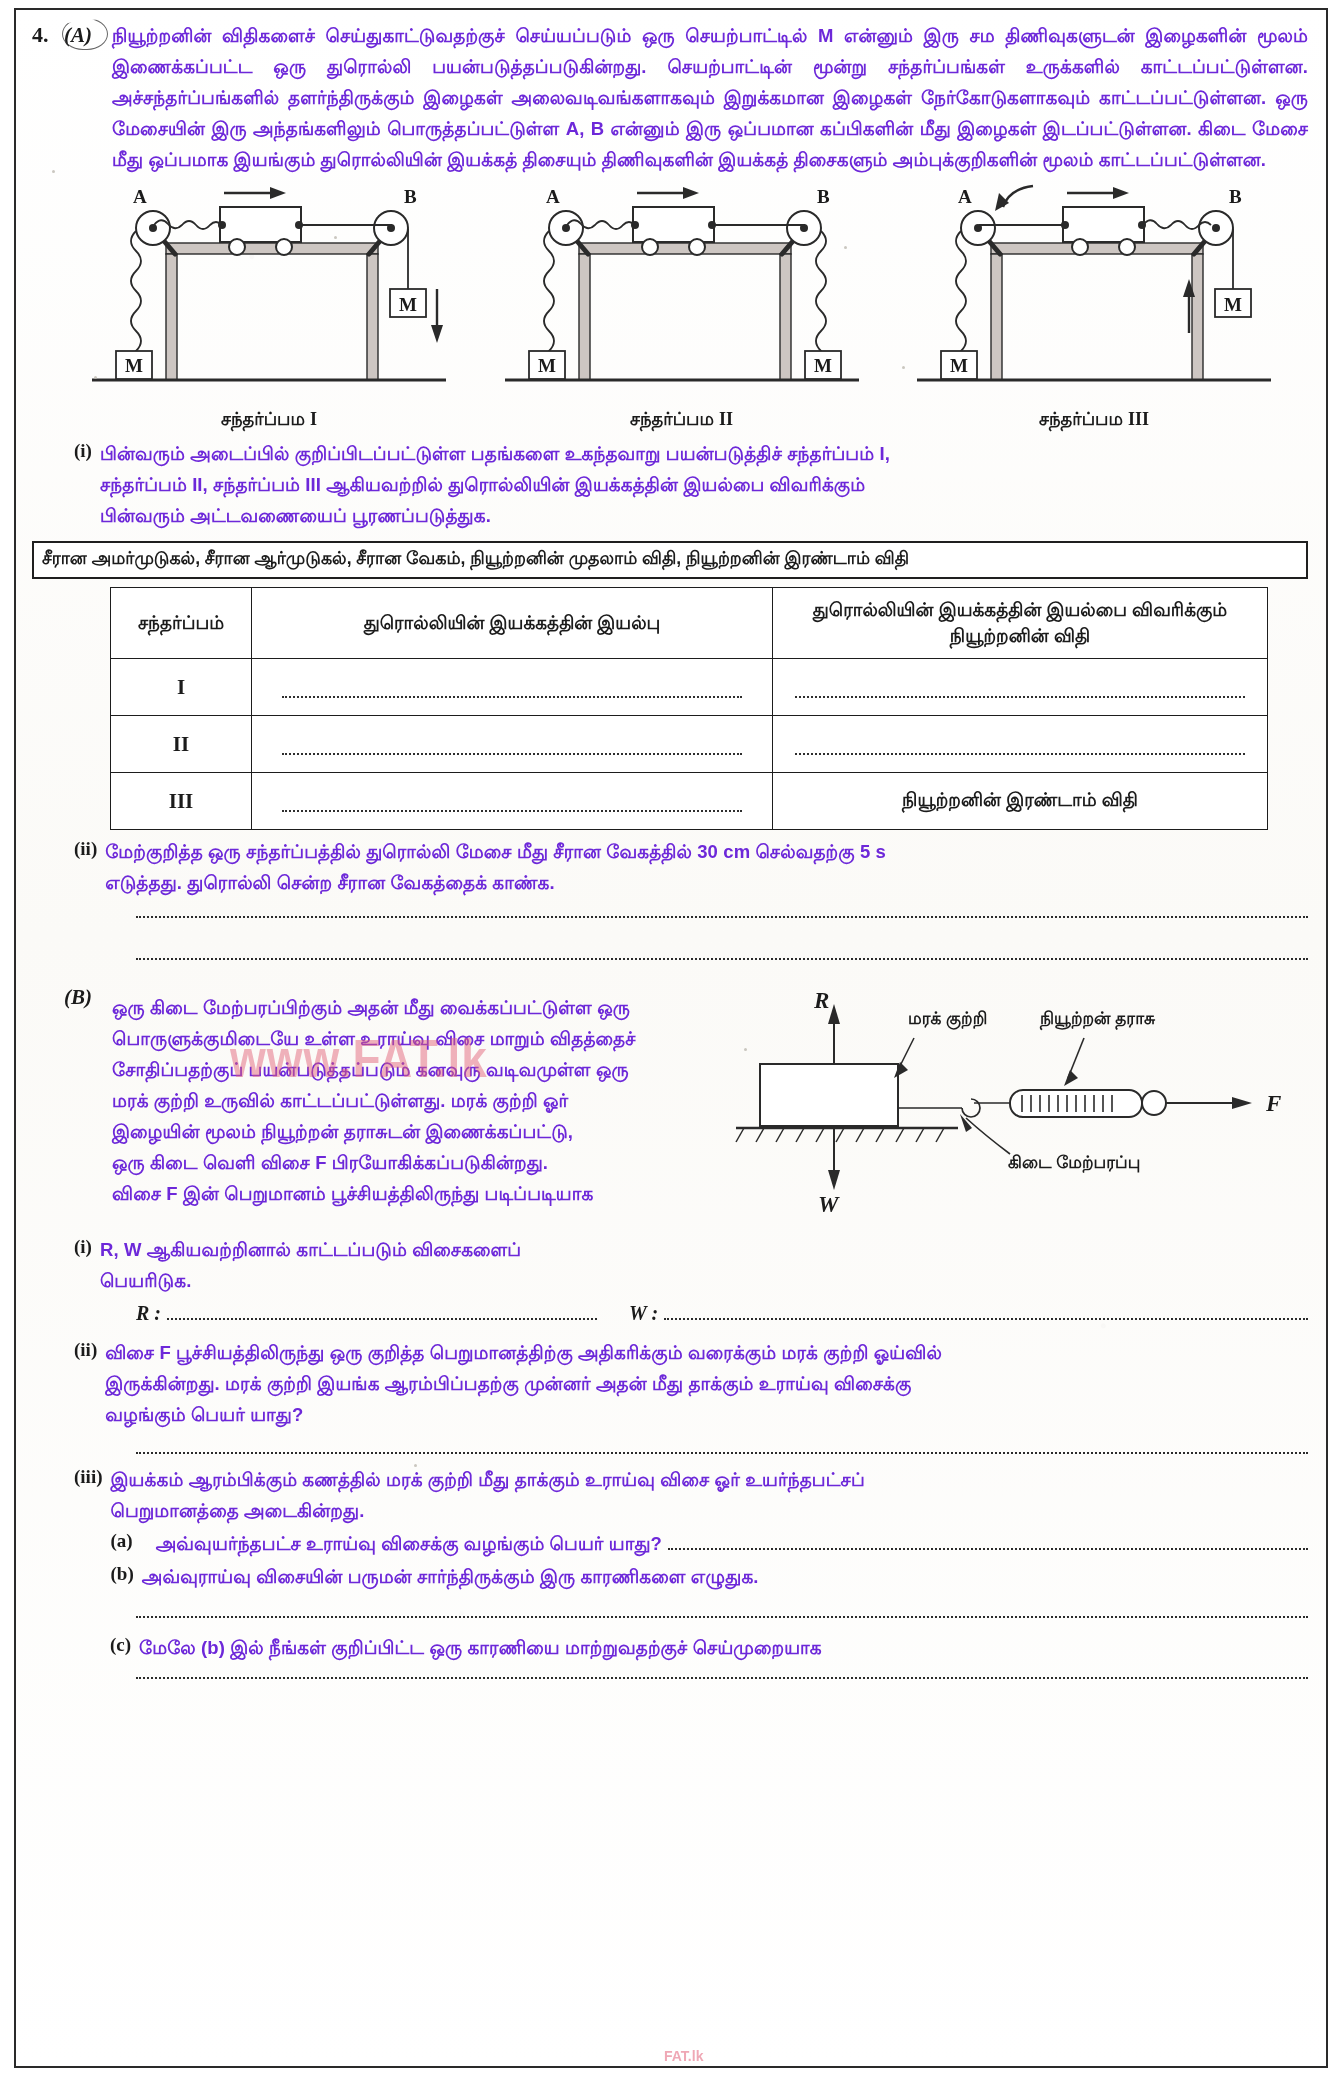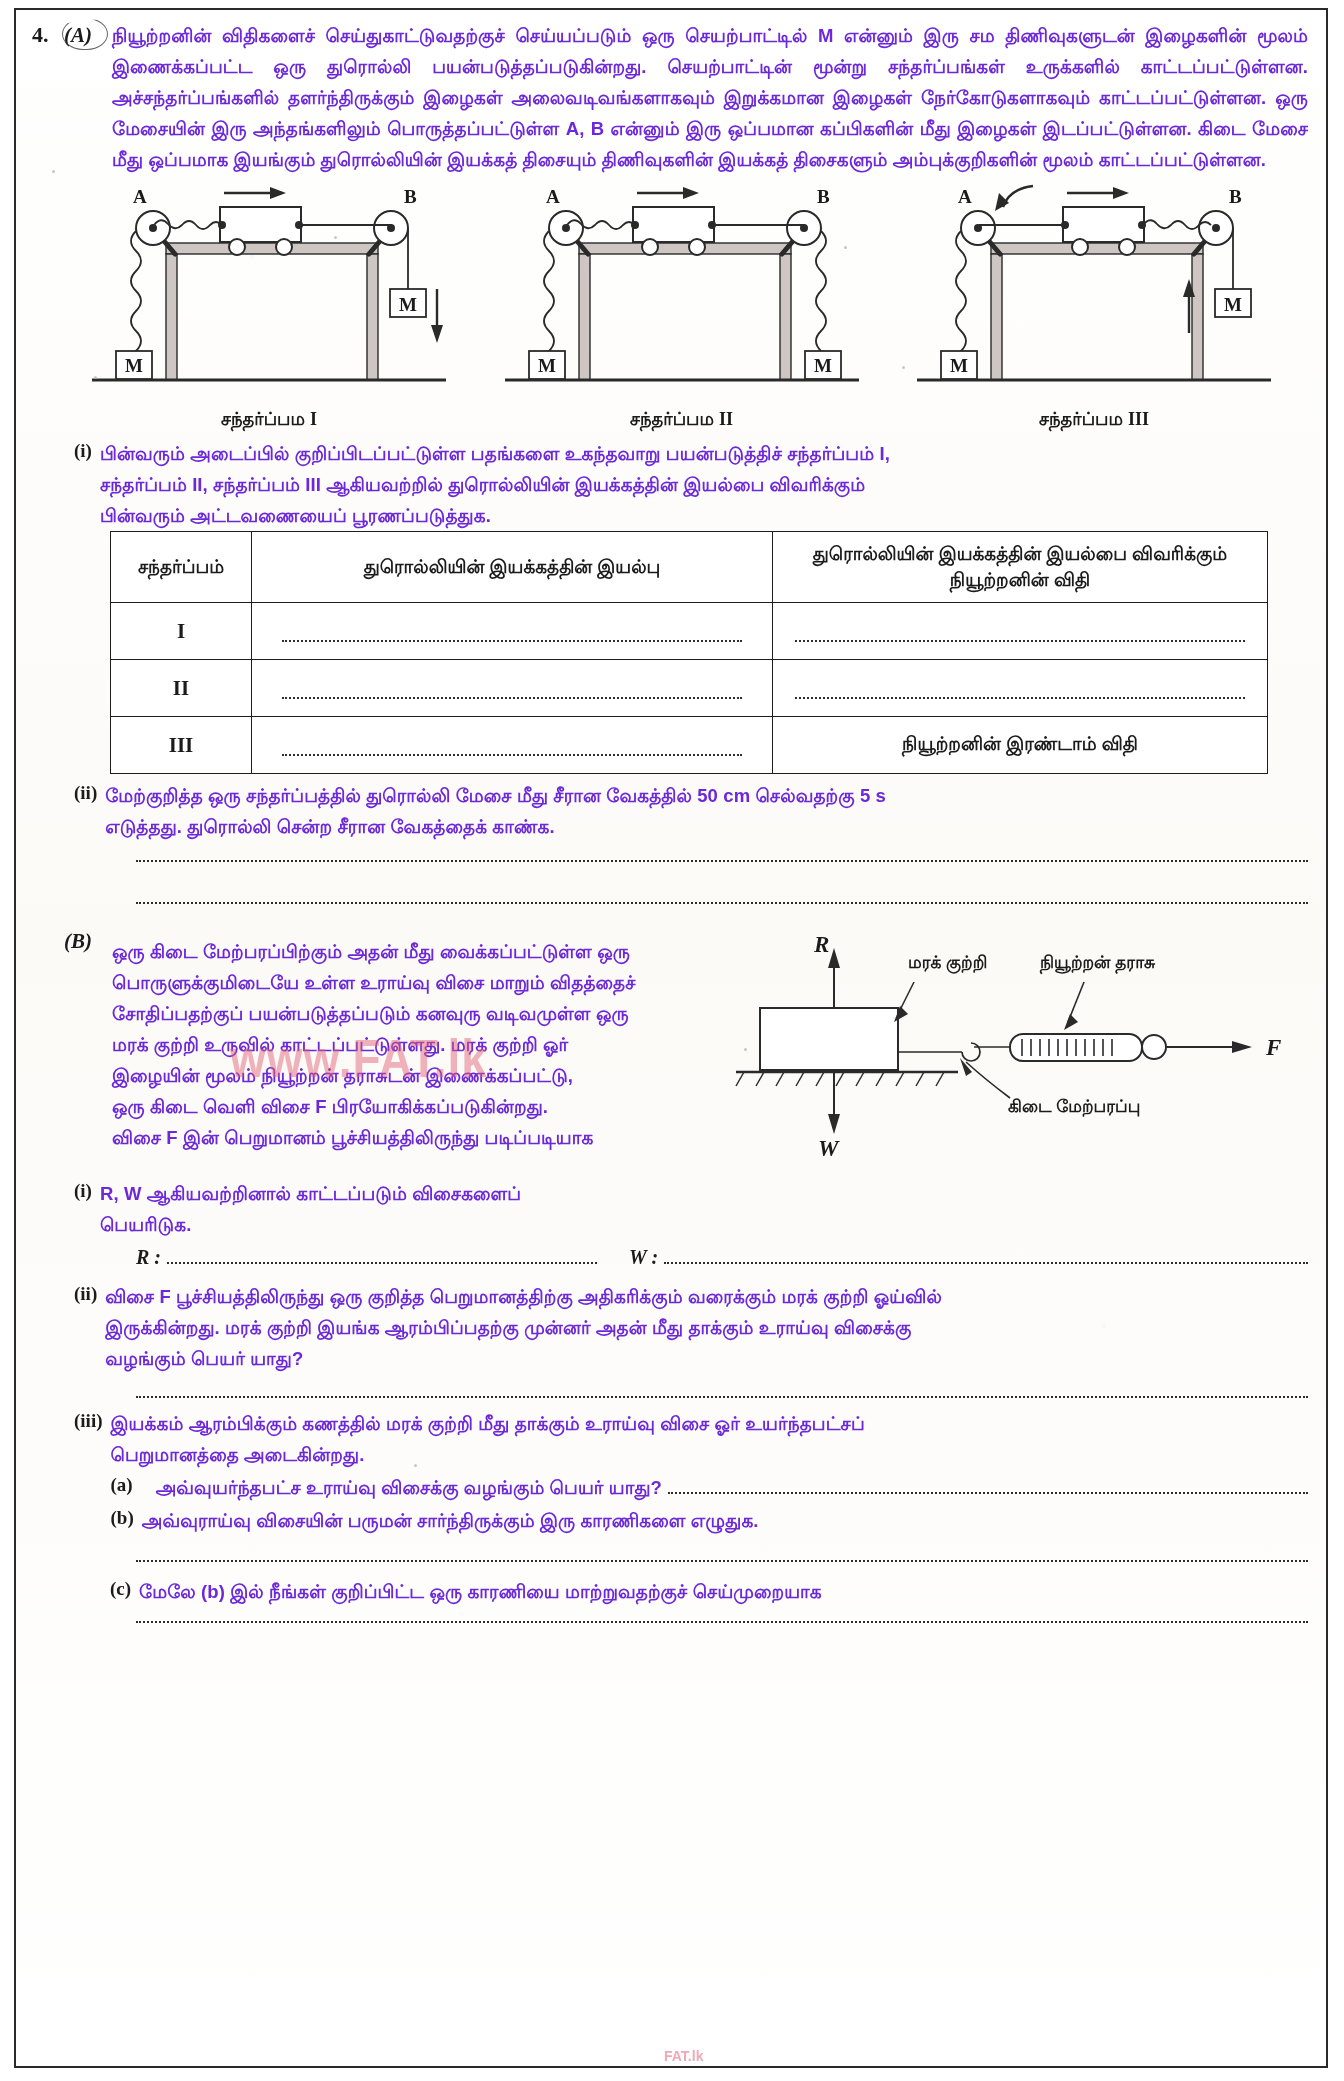--- a/index.html
+++ b/index.html
@@ -348,20 +348,23 @@
 
     <div class="item indent42" style="margin-top:6px;">
       <div class="mk">(i)</div>
       <div class="bd">
         <div class="para">பின்வரும் அடைப்பில் குறிப்பிடப்பட்டுள்ள பதங்களை உகந்தவாறு பயன்படுத்திச் சந்தர்ப்பம் I,</div>
         <div class="para">சந்தர்ப்பம் II, சந்தர்ப்பம் III ஆகியவற்றில் துரொல்லியின் இயக்கத்தின் இயல்பை விவரிக்கும்</div>
         <div class="para">பின்வரும் அட்டவணையைப் பூரணப்படுத்துக.</div>
       </div>
     </div>
 
+    <div class="bank">
+      <span class="outer2">சீரான அமர்முடுகல், சீரான ஆர்முடுகல், சீரான வேகம், நியூற்றனின் முதலாம் விதி, நியூற்றனின் இரண்டாம் விதி</span>
+    </div>
 
     <table class="ansT">
       <thead>
         <tr>
           <th style="width:132px;">சந்தர்ப்பம்</th>
           <th style="width:500px;">துரொல்லியின் இயக்கத்தின் இயல்பு</th>
           <th>துரொல்லியின் இயக்கத்தின் இயல்பை விவரிக்கும் நியூற்றனின் விதி</th>
         </tr>
       </thead>
       <tbody>
@@ -391,21 +394,21 @@
           <td class="c3">
               <div class="cellTxt">நியூற்றனின்  இரண்டாம்  விதி</div>
             </td>
         </tr>
       </tbody>
     </table>
 
     <div class="item indent42" style="margin-top:6px;">
       <div class="mk">(ii)</div>
       <div class="bd">
-        <div class="para">மேற்குறித்த ஒரு சந்தர்ப்பத்தில் துரொல்லி மேசை மீது சீரான வேகத்தில் 50 cm செல்வதற்கு 5 s</div>
+        <div class="para">மேற்குறித்த ஒரு சந்தர்ப்பத்தில் துரொல்லி மேசை மீது சீரான வேகத்தில் 30 cm செல்வதற்கு 5 s</div>
         <div class="para">எடுத்தது. துரொல்லி சென்ற சீரான வேகத்தைக் காண்க.</div>
       </div>
     </div>
 
     <div class="indent104">
       <div class="dots" style="margin-top:18px;"></div>
       <div class="dots" style="margin-top:40px;"></div>
     </div>
 
     <div class="qhead" style="margin-top:22px;">

